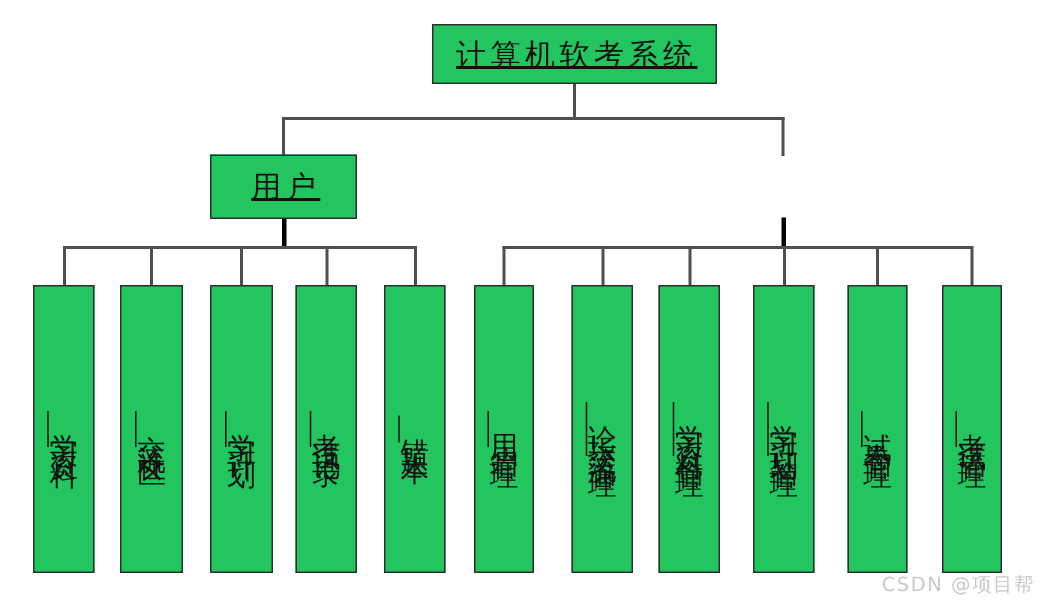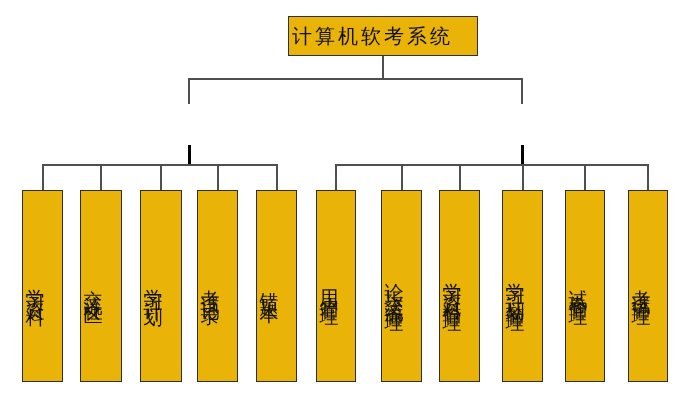--- a/index.html
+++ b/index.html
@@ -14,24 +14,26 @@
     height: 403px;
     background: #ffffff;
     overflow: hidden;
     color: #111111;
   }
   
   .node {
     position: absolute;
     box-sizing: border-box;
     border: 1.5px solid #2e2e2e;
-    background: #eab308;
+    background: #22c55e;
     display: flex;
     align-items: center;
+    justify-content: center;
     z-index: 2;
+    text-decoration: underline;
   }
   .node .htext {
     font-size: 20px;
     letter-spacing: 3px;
     text-indent: 3px;
     white-space: nowrap;
     color: #111111;
   }
   .node .vtext {
     writing-mode: vertical-rl;
@@ -116,20 +118,23 @@
   <div class="line l-drop d-7"></div>
   <div class="line l-drop d-8"></div>
   <div class="line l-drop d-9"></div>
   <div class="line l-drop d-10"></div>
   <div class="line l-drop d-11"></div>
 
   <div class="node root-box">
     <span class="htext">计算机软考系统</span>
   </div>
 
+  <div class="node user-box">
+    <span class="htext">用户</span>
+  </div>
 
   <div class="node leaf leaf-1">
     <span class="vtext">学习资料</span>
   </div>
   <div class="node leaf leaf-2">
     <span class="vtext">交流社区</span>
   </div>
   <div class="node leaf leaf-3">
     <span class="vtext">学习计划</span>
   </div>
@@ -152,14 +157,15 @@
   <div class="node leaf leaf-9">
     <span class="vtext">学习计划管理</span>
   </div>
   <div class="node leaf leaf-10">
     <span class="vtext">试卷管理</span>
   </div>
   <div class="node leaf leaf-11">
     <span class="vtext">考试管理</span>
   </div>
 
+  <div class="watermark">CSDN @项目帮</div>
 
 </div>
 
 </body></html>

